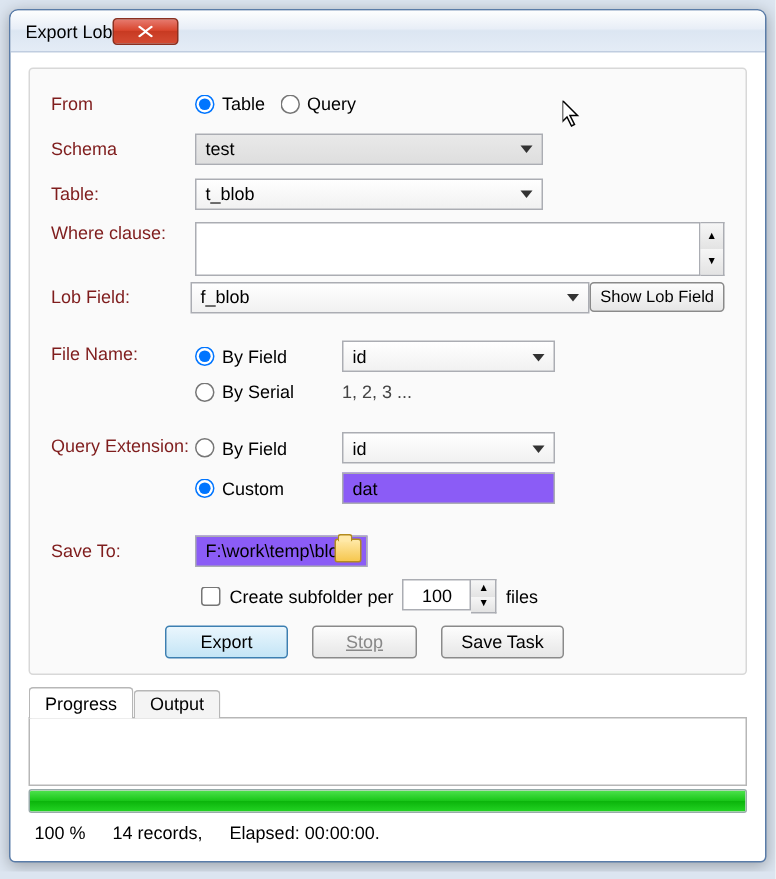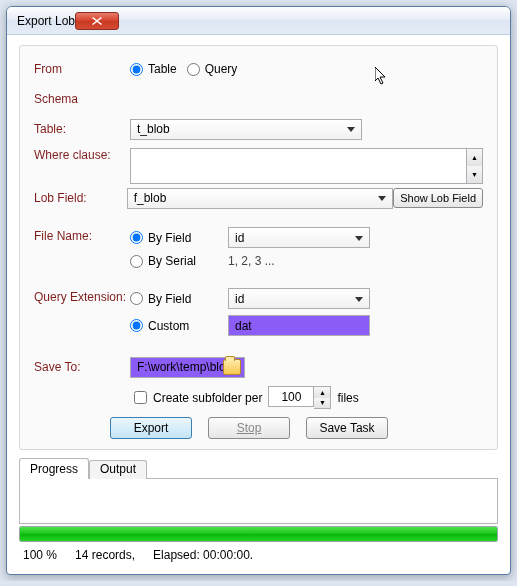--- a/index.html
+++ b/index.html
@@ -24,21 +24,21 @@
 .combo.dark { background: linear-gradient(#e9e9e9,#dedede); }
 .textbox { height: 21px; border: 1px solid #abadb3; background: #8b5cf6; padding: 0 6px; display: flex; align-items: center; }
 .textbox.w3 { width: 142px; }
 .multiline-wrap { display: flex; flex: 1; }
 .multiline { flex: 1; height: 36px; border: 1px solid #abadb3; background: #fff; }
 .spin-btns { width: 16px; display: flex; flex-direction: column; border: 1px solid #abadb3; border-left: none; }
 .spin-btns button { flex:1; background: linear-gradient(#f6f6f6,#e3e3e3); border: none; font-size: 7px; line-height: 1; cursor: pointer; }
 .btn { height: 22px; padding: 0 10px; border: 1px solid #8a8a8a; background: linear-gradient(#fdfdfd,#e6e6e6); border-radius: 3px; cursor: pointer; white-space: nowrap; }
 .btn.small { height: 20px; font-size: 11px; padding: 0 6px; }
 .btn.export { border: 1px solid #3c7fb1; background: linear-gradient(#eaf6fd,#c4e5f6); width: 82px; }
-.btn.stop { width: 82px; color: #888; text-decoration: underline; }
+.btn.stop { width: 70px; color: #888; text-decoration: underline; }
 .btn.save { width: 82px; }
 .btn-row { display: flex; gap: 16px; justify-content: flex-start; padding-left: 76px; margin-top: 8px; }
 .subrow { display: flex; align-items: center; gap: 10px; margin-bottom: 6px; }
 .subrow .radio-item { width: 88px; }
 .folder-icon { width: 18px; height: 16px; display:inline-block; background: linear-gradient(#ffe9a8,#f6c74f); border:1px solid #b38b1f; border-radius:2px; position:relative; margin-left:-22px; cursor:pointer; }
 .folder-icon::before { content:""; position:absolute; top:-4px; left:1px; width:8px; height:4px; background:#ffe9a8; border:1px solid #b38b1f; border-bottom:none; border-radius:2px 2px 0 0; }
 .savepath-wrap { position: relative; display: flex; align-items:center; }
 .checkbox-row { display:flex; align-items:center; gap:6px; margin-left:100px; margin-top:4px; }
 .num-input { width:46px; height:21px; border:1px solid #abadb3; background:#fff; text-align:center; }
 .spinner { display:inline-flex; }
@@ -84,20 +84,23 @@
           </label>
           <label class="radio-item">
             <input type="radio" name="from" style="">
             <span>Query</span>
           </label>
         </div>
       </div>
 
       <div class="row">
         <div class="label">Schema</div>
+        <div class="combo dark w1">
+            <span>test</span>
+          </div>
       </div>
 
       <div class="row">
         <div class="label">Table:</div>
         <div class="combo w1">
             <span>t_blob</span>
           </div>
       </div>
 
       <div class="row tall">

